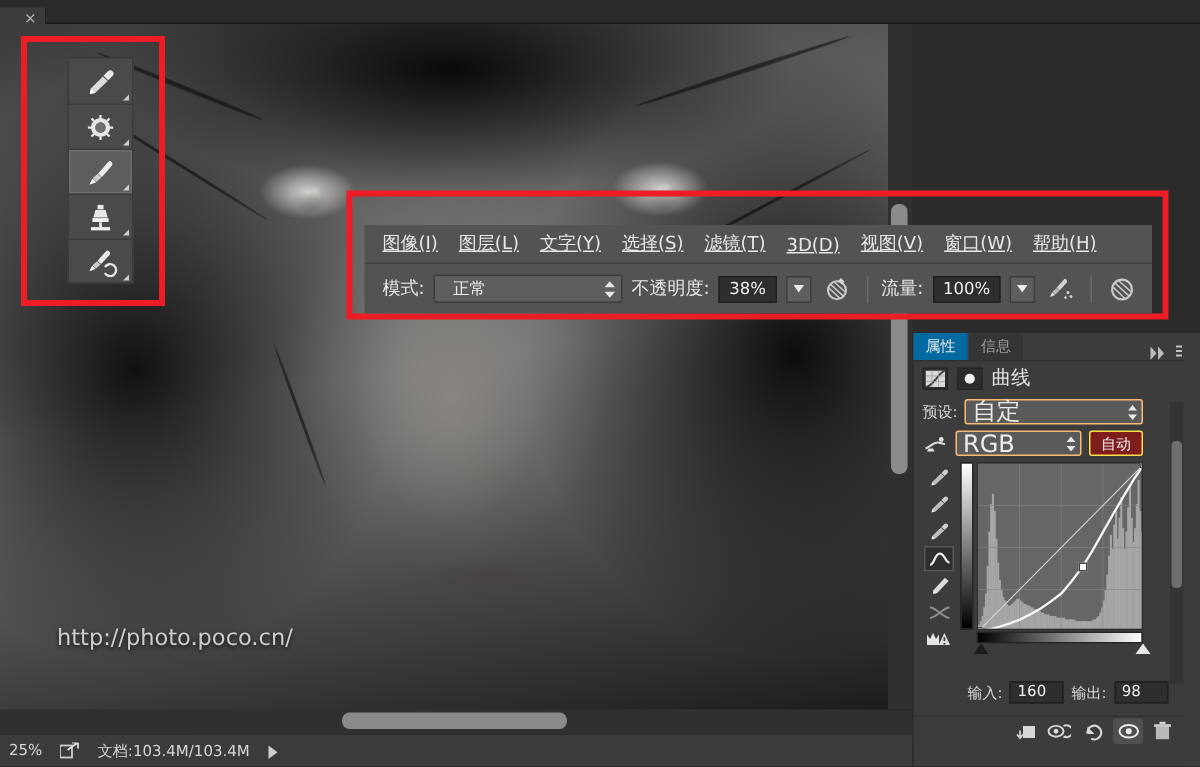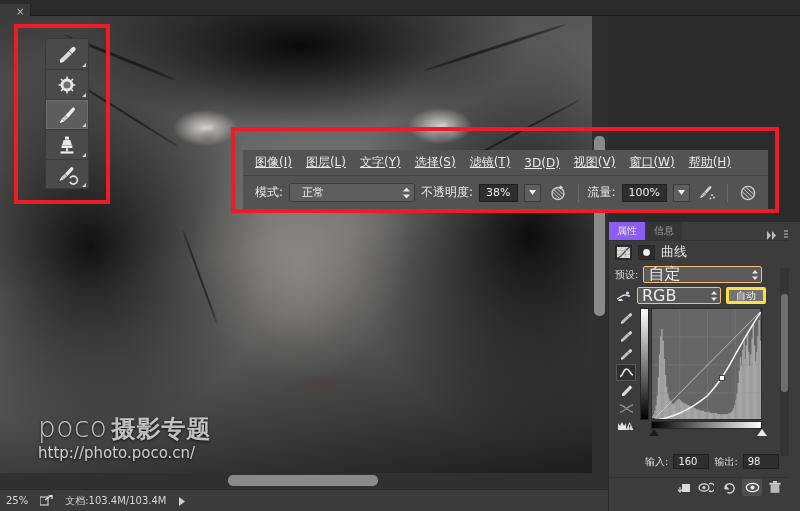--- a/index.html
+++ b/index.html
@@ -126,42 +126,42 @@
     background: #3c3c3c; border-left: 1px solid #2a2a2a;
   }
   .panel-tabs {
     height: 19px; background: #3c3c3c; display: flex; align-items: flex-end;
     border-bottom: 1px solid #323232; position: relative;
   }
   .panel-tab {
     height: 18px; padding: 0 8px; display: flex; align-items: center;
     font-size: 10px; color: #9d9d9d; background: #353535; margin-right: 1px;
   }
-  .panel-tab.active { background: #8b5cf6; color: #e6e6e6; }
+  .panel-tab.active { background: #0369a1; color: #e6e6e6; }
   .panel-tab-ctrls {
     position: absolute; right: 3px; top: 3px; display: flex; align-items: center; gap: 6px;
   }
 
   .panel-head { height: 22px; display: flex; align-items: center; padding: 0 6px; gap: 6px; }
   .panel-head-title { font-size: 13px; color: #e2e2e2; }
   .head-icon { width: 17px; height: 15px; display: flex; align-items: center; justify-content: center; }
   .head-icon.boxed { background: #2f2f2f; border: 1px solid #252525; }
 
   .panel-body { position: relative; padding: 3px 14px 0 6px; }
   .row { display: flex; align-items: center; gap: 5px; margin-bottom: 4px; }
   .row-label { font-size: 10px; color: #d8d8d8; white-space: nowrap; }
   .p-select {
     height: 17px; background: #5a5a5a; border: 1px solid #fdba74; border-radius: 2px;
     display: flex; align-items: center; padding: 0 4px; font-size: 16px; color: #ececec;
     position: relative;
   }
   .p-select .stepper { position: absolute; right: 3px; top: 50%; transform: translateY(-50%);
     display: flex; flex-direction: column; gap: 1px; line-height: 0; }
   .p-btn {
-    height: 17px; padding: 0 7px; background: #737373; border: 3px solid #fde047;
+    height: 17px; padding: 0 7px; background: #7f1d1d; border: 1px solid #fde047;
     border-radius: 2px; font-size: 10px; color: #efefef; display: flex; align-items: center;
   }
 
   .curve-wrap { display: flex; gap: 3px; margin-top: 2px; }
   .curve-tools {
     width: 22px; display: flex; flex-direction: column; align-items: center; gap: 1px; padding-top: 2px;
   }
   .ct-btn { width: 20px; height: 17px; display: flex; align-items: center; justify-content: center; }
   .ct-btn.active { background: #2f2f2f; border: 1px solid #575757; }
 
@@ -244,23 +244,20 @@
 
   <div class="canvas-area">
     <div class="photo"></div>
     <div class="hair-strand" style="left:60px;top:40px;width:120px;height:3px;transform:rotate(22deg);"></div>
     <div class="hair-strand" style="left:40px;top:90px;width:150px;height:2px;transform:rotate(32deg);"></div>
     <div class="hair-strand" style="left:420px;top:30px;width:150px;height:3px;transform:rotate(-18deg);"></div>
     <div class="hair-strand" style="left:430px;top:120px;width:160px;height:2px;transform:rotate(-28deg);"></div>
     <div class="hair-strand" style="left:150px;top:260px;width:100px;height:2px;transform:rotate(70deg);"></div>
 
     <div class="watermark">
-      <div class="wm-main">
-        <span>poco</span><span class="wm-cn">摄影专题</span>
-      </div>
       <div class="wm-url">http://photo.poco.cn/</div>
     </div>
   </div>
 
   <div class="vscroll-canvas">
     <div class="thumb"></div>
   </div>
   <div class="hscroll">
     <div class="thumb"></div>
   </div>

